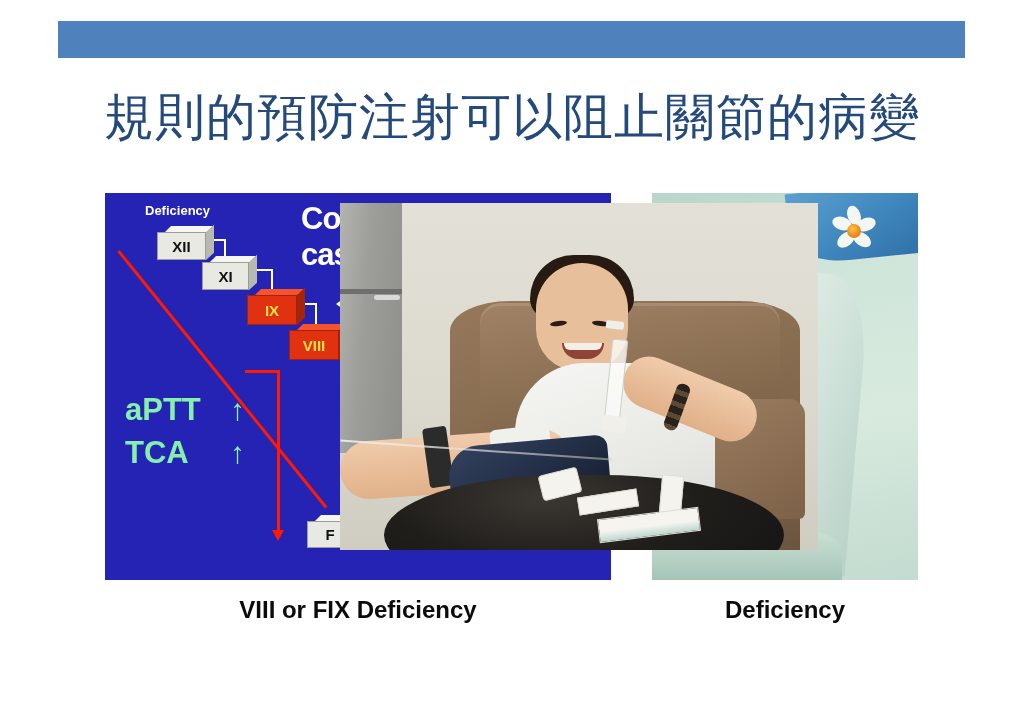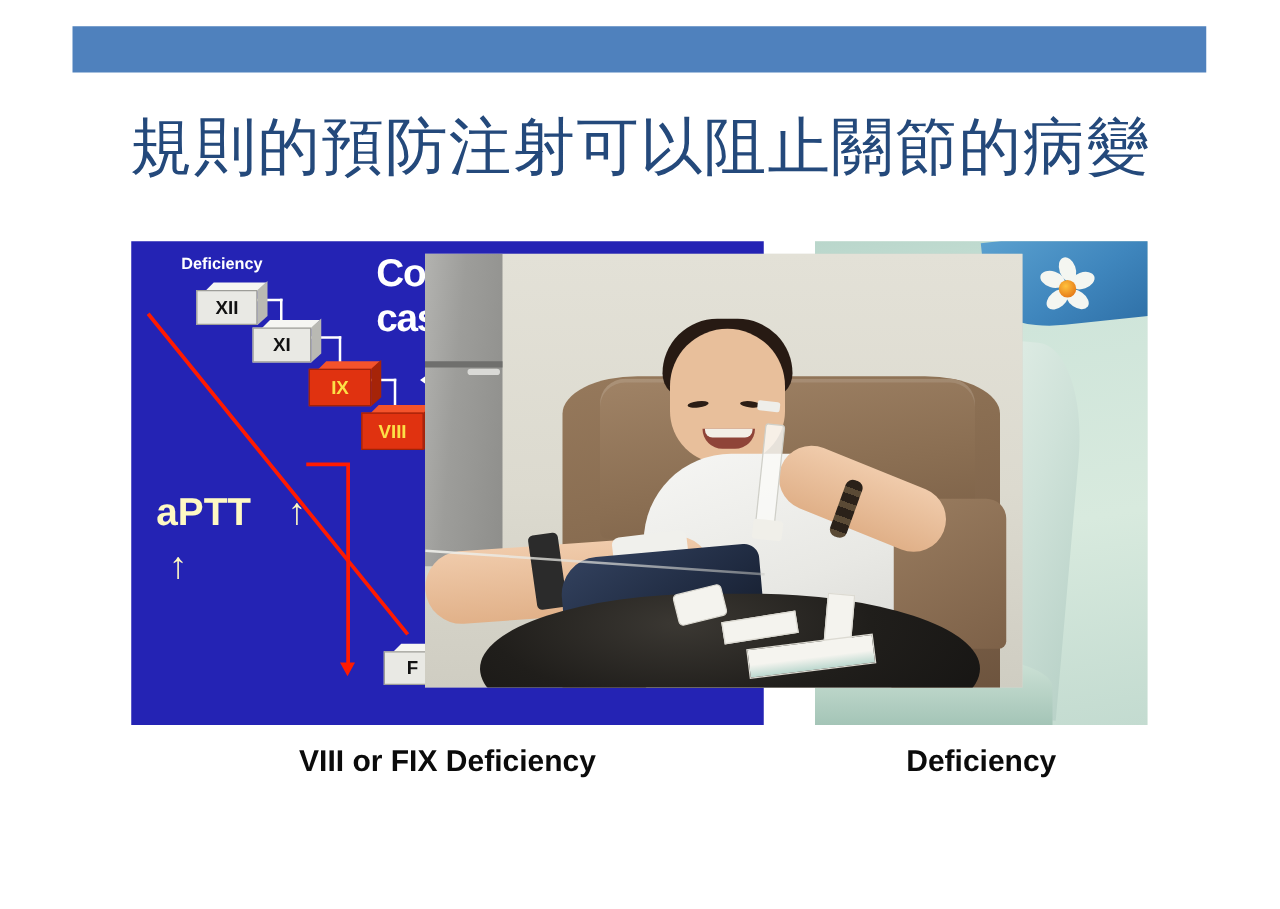--- a/index.html
+++ b/index.html
@@ -194,21 +194,21 @@
     width: 35px;
     height: 3px;
     background: #FF1A00;
   }
 
   
   #lab-block {
     position: absolute;
     left: 20px;
     top: 195px;
-    color: #fef9c3;
+    color: #86efac;
     font-family: "Liberation Sans", sans-serif;
     font-weight: bold;
     font-size: 31px;
     line-height: 43px;
   }
   .lab-row { display: flex; align-items: center; }
   .lab-name { width: 95px; }
   .lab-arrow { font-size: 30px; margin-left: 10px; }
 
   
@@ -623,20 +623,21 @@
 
     <div id="red-down-elbow"></div>
     <div id="red-down"></div>
 
     <div id="lab-block">
       <div class="lab-row">
         <span class="lab-name">aPTT</span>
         <span class="lab-arrow">↑</span>
       </div>
       <div class="lab-row">
+        <span class="lab-name">TCA</span>
         <span class="lab-arrow">↑</span>
       </div>
     </div>
   </div>
 </div>
 
 <div id="haem-figure">
   <div id="haem-bed"></div>
   <div id="haem-pillow"></div>
   <div id="flower">

